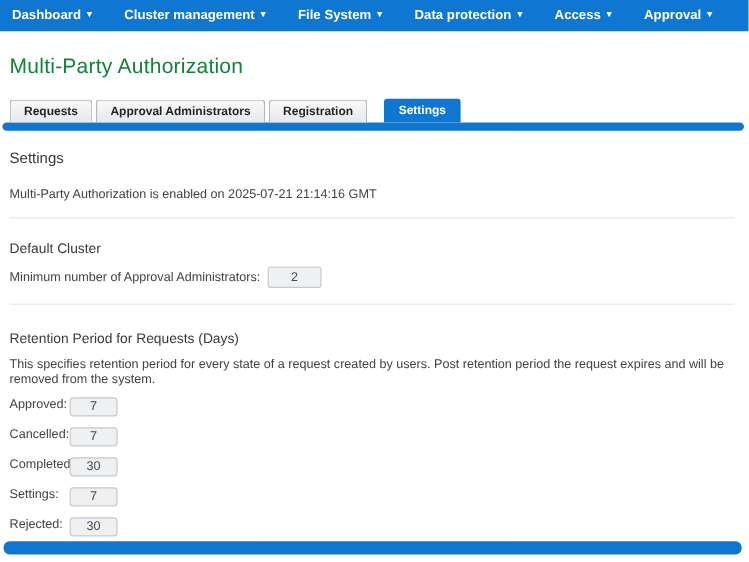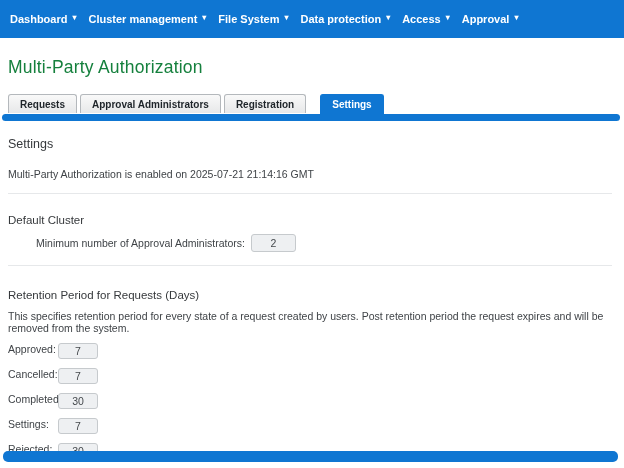--- a/index.html
+++ b/index.html
@@ -11,22 +11,22 @@
     overflow: hidden;
     font-family: "Liberation Sans", sans-serif;
     color: #3b3e41;
   }
   * { box-sizing: border-box; }
 
   
   .topnav {
     display: flex;
     align-items: center;
-    gap: 12px;
-    height: 38px;
+    gap: 27px;
+    height: 26px;
     padding: 0 10px;
     background: #0f76d2;
   }
   .nav-item {
     display: flex;
     align-items: center;
     gap: 5px;
     color: #ffffff;
     font-size: 11px;
     font-weight: 700;
@@ -45,21 +45,21 @@
     margin: 19px 8px 0 8px;
     font-size: 17.5px;
     font-weight: 400;
     color: #15803d;
     letter-spacing: 0.2px;
   }
 
   
   .tabs {
     display: flex;
-    align-items: flex-start;
+    align-items: center;
     margin-top: 16px;
     padding: 0 0 0 8px;
     height: 20px;
   }
   .tab {
     padding: 4px 11px 3px 11px;
     font-size: 10px;
     font-weight: 700;
     color: #1e2429;
     background: linear-gradient(#f9f9f9, #e7e8e9);
@@ -107,21 +107,21 @@
     font-size: 11.5px;
     color: #36393c;
   }
   .min-admins-row {
     display: flex;
     align-items: center;
     margin-top: 8px;
     font-size: 10.5px;
     color: #3f4347;
   }
-  .min-admins-row label { margin-right: 6px; margin-left: 28px; }
+  .min-admins-row label { margin-right: 6px; }
   .num-input {
     height: 17px;
     text-align: center;
     font-family: "Liberation Sans", sans-serif;
     font-size: 10.5px;
     color: #44484c;
     background: #eef0f2;
     border: 1px solid #c6cacd;
     border-radius: 3px;
     outline: none;

